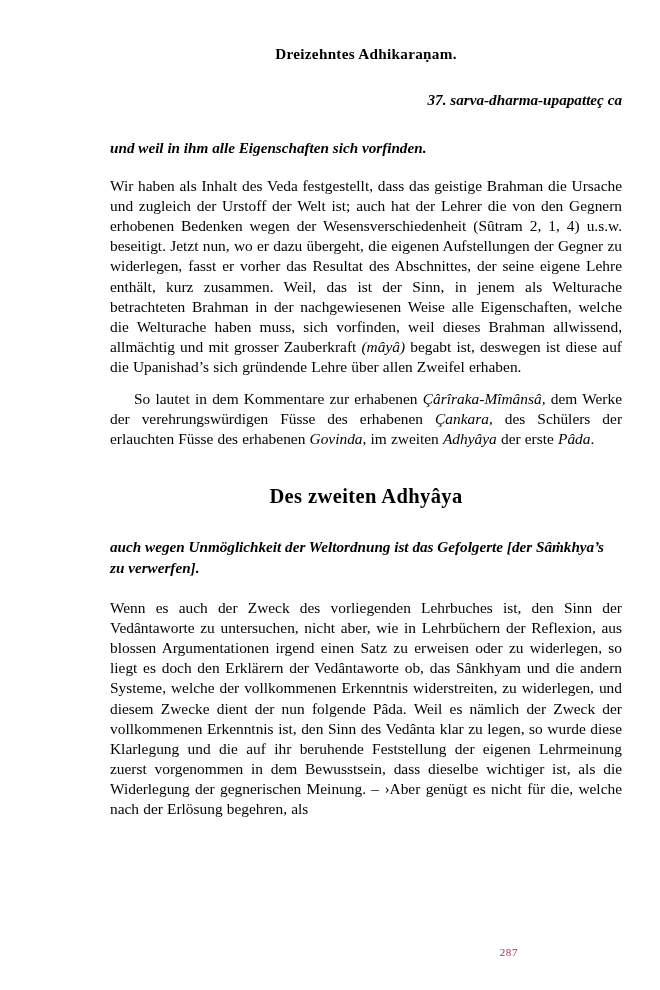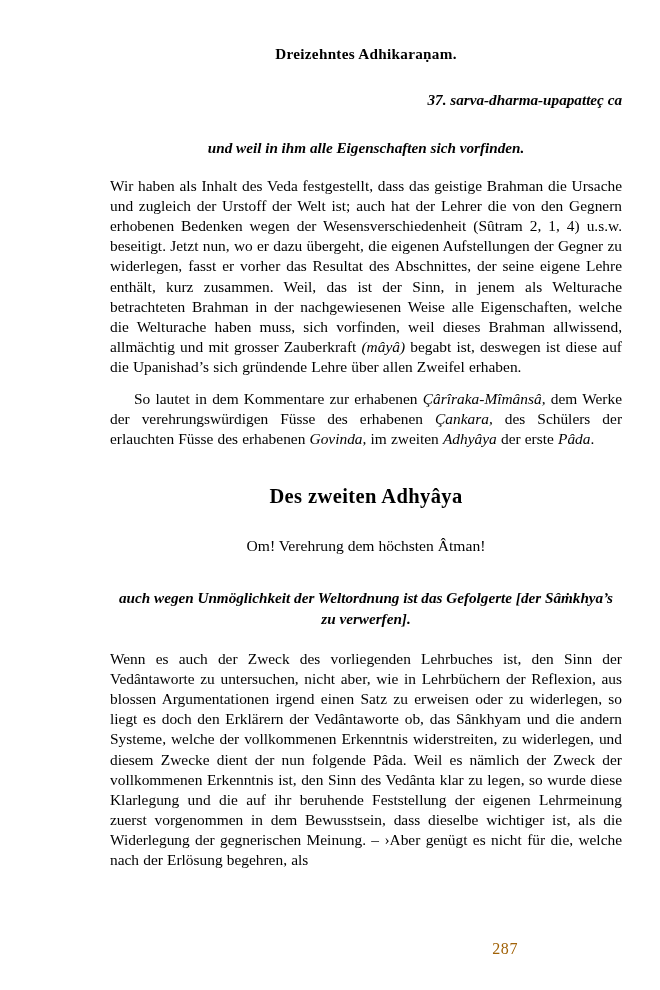--- a/index.html
+++ b/index.html
@@ -45,21 +45,21 @@
   .sutra-line {
     text-align: right;
     font-style: italic;
     font-weight: bold;
     font-size: 15.2px;
     margin: 0 0 28px 0;
     line-height: 1.3;
   }
 
   .sutra-translation {
-    text-align: center;
+    text-align: left;
     font-style: italic;
     font-weight: bold;
     font-size: 15.2px;
     margin: 0 0 18px 0;
     line-height: 1.34;
   }
 
   .sutra-translation.wide {
     margin: 0 0 20px 0;
   }
@@ -99,22 +99,22 @@
   .body-par.indent {
     text-indent: 24px;
   }
 
   .body-par i { font-style: italic; }
 
   .page-number {
     position: absolute;
     right: 38px;
     bottom: 32px;
-    font-size: 16px;
-    color: #a16207;
+    font-size: 11px;
+    color: #be185d;
     letter-spacing: 0.6px;
   }
 </style>
 </head>
 <body>
 
 <div class="page">
   <div class="content">
 
     <div class="adhikaranam-head">Dreizehntes Adhikaraṇam.</div>
@@ -123,21 +123,20 @@
 
     <div class="sutra-translation">und weil in ihm alle Eigenschaften sich vorfinden.</div>
 
     <p class="body-par"><span>Wir haben als Inhalt des Veda festgestellt, dass das geistige Brahman die Ursache und zugleich der Urstoff der Welt ist; auch hat der Lehrer die von den Gegnern erhobenen Bedenken wegen der Wesensverschiedenheit (Sûtram 2, 1, 4) u.s.w. beseitigt. Jetzt nun, wo er dazu übergeht, die eigenen Aufstellungen der Gegner zu widerlegen, fasst er vorher das Resultat des Abschnittes, der seine eigene Lehre enthält, kurz zusammen. Weil, das ist der Sinn, in jenem als Welturache betrachteten Brahman in der nachgewiesenen Weise alle Eigenschaften, welche die Welturache haben muss, sich vorfinden, weil dieses Brahman allwissend, allmächtig und mit grosser Zauberkraft </span><i>(mâyâ)</i><span> begabt ist, deswegen ist diese auf die Upanishad’s sich gründende Lehre über allen Zweifel erhaben.</span></p>
 
     <p class="body-par indent"><span>So lautet in dem Kommentare zur erhabenen </span><i>Çârîraka-Mîmânsâ,</i><span> dem Werke der verehrungswürdigen Füsse des erhabenen </span><i>Çankara,</i><span> des Schülers der erlauchten Füsse des erhabenen </span><i>Govinda,</i><span> im zweiten </span><i>Adhyâya</i><span> der erste </span><i>Pâda</i><span>.</span></p>
 
     <div class="adhyaya-title">Des zweiten Adhyâya</div>
 
 
-    <div class="invocation">Om! Verehrung dem höchsten Âtman!</div>
 
 
 
     <div class="sutra-translation wide">auch wegen Unmöglichkeit der Weltordnung ist das Gefolgerte [der Sâṁkhya’s zu verwerfen].</div>
 
     <p class="body-par"><span>Wenn es auch der Zweck des vorliegenden Lehrbuches ist, den Sinn der Vedântaworte zu untersuchen, nicht aber, wie in Lehrbüchern der Reflexion, aus blossen Argumentationen irgend einen Satz zu erweisen oder zu widerlegen, so liegt es doch den Erklärern der Vedântaworte ob, das Sânkhyam und die andern Systeme, welche der vollkommenen Erkenntnis widerstreiten, zu widerlegen, und diesem Zwecke dient der nun folgende Pâda. Weil es nämlich der Zweck der vollkommenen Erkenntnis ist, den Sinn des Vedânta klar zu legen, so wurde diese Klarlegung und die auf ihr beruhende Feststellung der eigenen Lehrmeinung zuerst vorgenommen in dem Bewusstsein, dass dieselbe wichtiger ist, als die Widerlegung der gegnerischen Meinung. – ›Aber genügt es nicht für die, welche nach der Erlösung begehren, als</span></p>
 
   </div>
 
   <div class="page-number">287</div>

